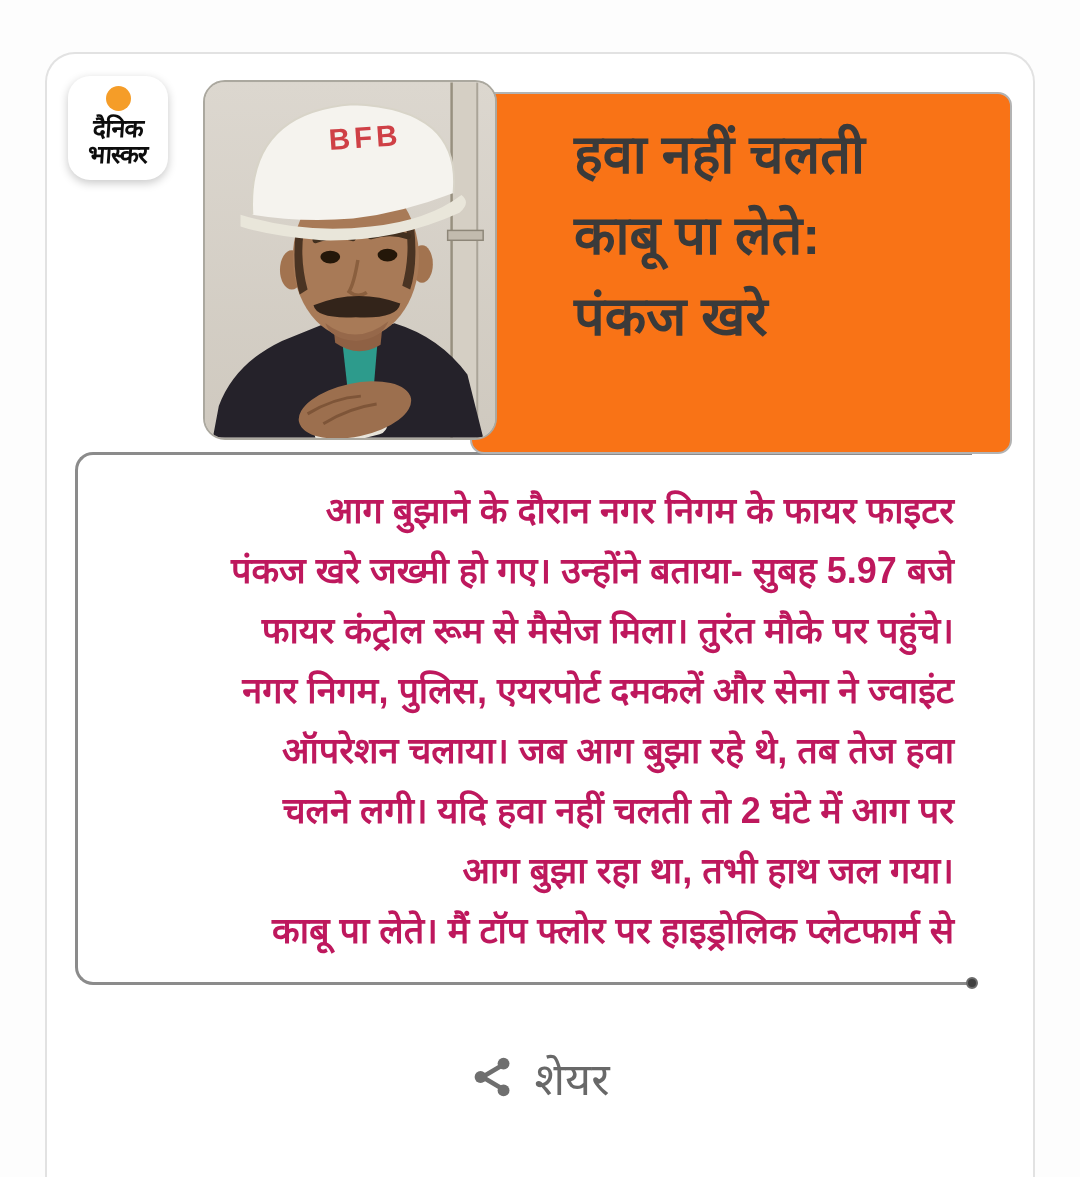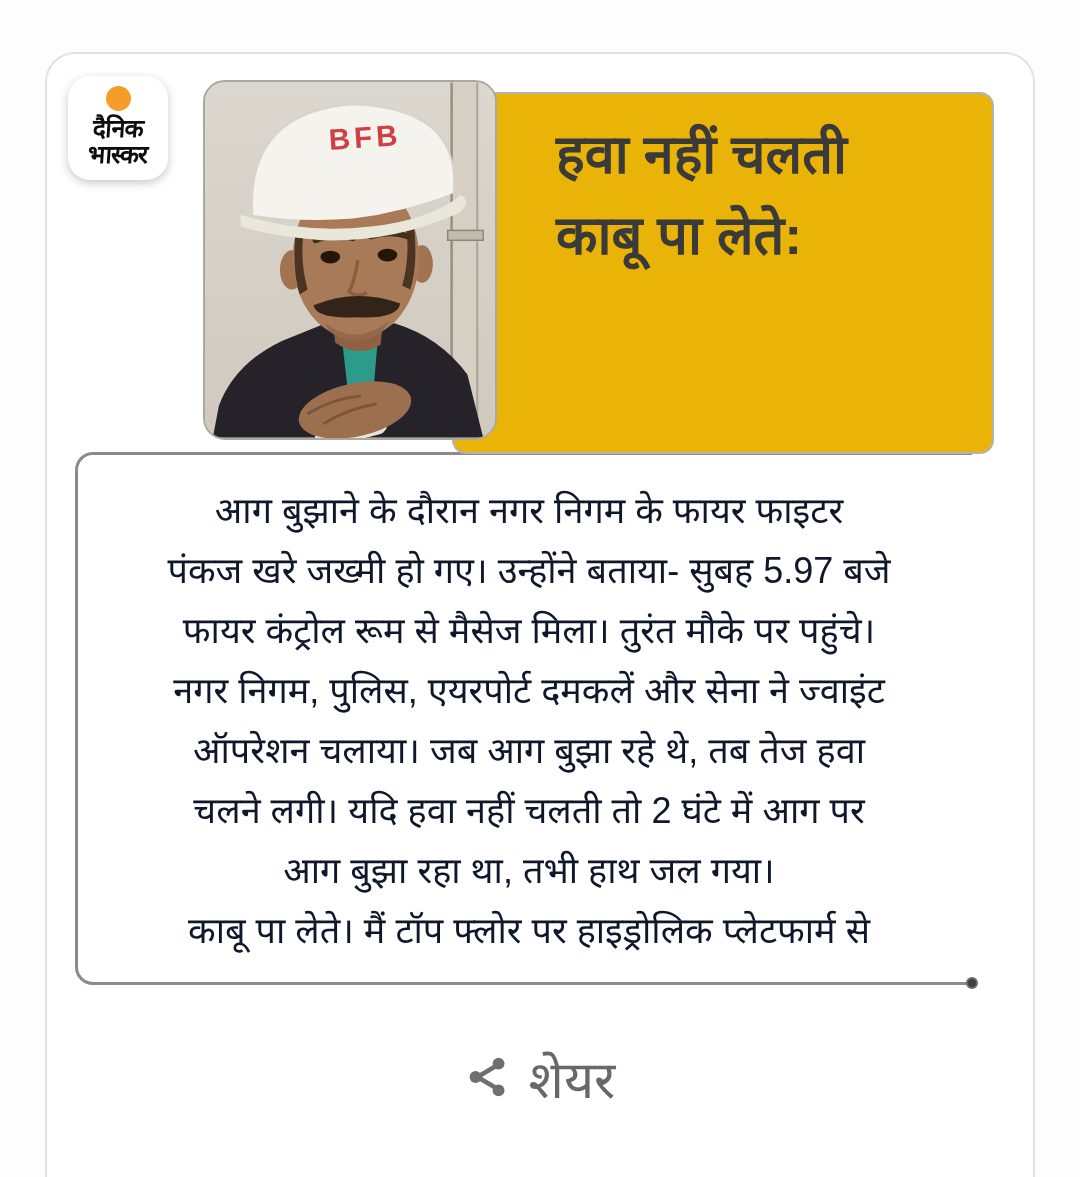--- a/index.html
+++ b/index.html
@@ -23,22 +23,22 @@
     display:flex;flex-direction:column;align-items:center;justify-content:flex-start;
     padding-top:10px;z-index:5;
   }
   .logo-dot{width:25px;height:25px;border-radius:50%;background:#f59d28;margin-bottom:4px;}
   .logo-text{
     font-weight:800;font-size:25px;line-height:26px;color:#0d0d0d;
     text-align:center;transform:skewX(-4deg);letter-spacing:-1px;white-space:nowrap;
   }
   
   .headline-box{
-    position:absolute;left:452px;top:92px;width:542px;height:362px;
-    background:#eab308;border:2px solid #b3b3b3;border-radius:14px;
+    position:absolute;left:470px;top:92px;width:542px;height:362px;
+    background:#f97316;border:2px solid #b3b3b3;border-radius:14px;
     z-index:2;padding:20px 10px 0 102px;
   }
   .headline-line{
     font-size:54px;line-height:81px;font-weight:800;color:#3a3a3a;
     white-space:nowrap;letter-spacing:0;
   }
   
   .photo{
     position:absolute;left:203px;top:80px;width:294px;height:360px;
     border-radius:22px;overflow:hidden;border:2px solid #aba89f;
@@ -51,48 +51,49 @@
     border:3px solid #8b8b8b;border-right:none;
     border-radius:18px 0 0 18px;
     background:transparent;z-index:1;
     padding:26px 18px 0 26px;
   }
   .body-dot{
     position:absolute;right:-6px;bottom:-7px;width:12px;height:12px;
     border-radius:50%;background:#3f3f3f;border:2px solid #6b6b6b;
   }
   .body-line{
-    font-size:36px;line-height:60px;color:#0f172a;text-align:center;
-    white-space:nowrap;font-weight:400;
+    font-size:36px;line-height:60px;color:#be185d;text-align:right;
+    white-space:nowrap;font-weight:700;
   }
   
   .share-row{
     position:absolute;left:0;top:1042px;width:100%;height:70px;
     display:flex;align-items:center;justify-content:center;gap:18px;
     cursor:pointer;z-index:3;
   }
   .share-icon{width:46px;height:46px;}
-  .share-label{font-size:52px;color:#686868;font-weight:500;}
+  .share-label{font-size:45px;color:#686868;font-weight:500;}
 </style>
 </head>
 <body>
 
 <div class="stage">
 
   <div class="card"></div>
 
   <div class="logo">
     <div class="logo-dot"></div>
     <div class="logo-text">दैनिक</div>
     <div class="logo-text">भास्कर</div>
   </div>
 
   <div class="headline-box">
     <div class="headline-line">हवा नहीं चलती</div>
     <div class="headline-line">काबू पा लेते:</div>
+    <div class="headline-line">पंकज खरे</div>
   </div>
 
   <div class="photo">
     <svg viewBox="0 0 294 360">
       <defs>
         <linearGradient id="bg" x1="0" y1="0" x2="0" y2="1">
           <stop offset="0" stop-color="#dcd7cf"></stop>
           <stop offset="1" stop-color="#cfc9bf"></stop>
         </linearGradient>
       </defs>

